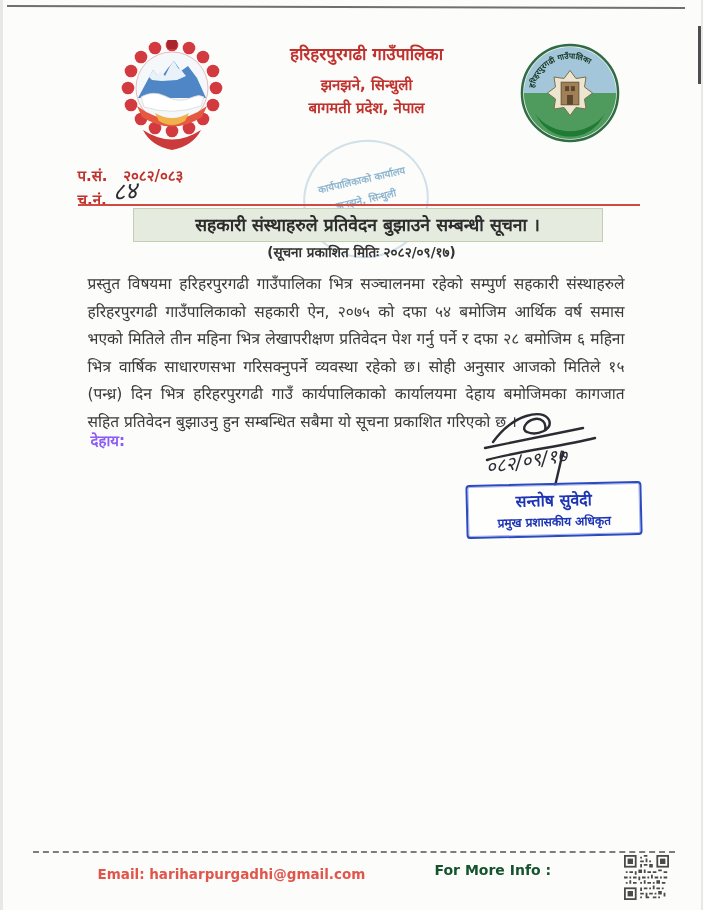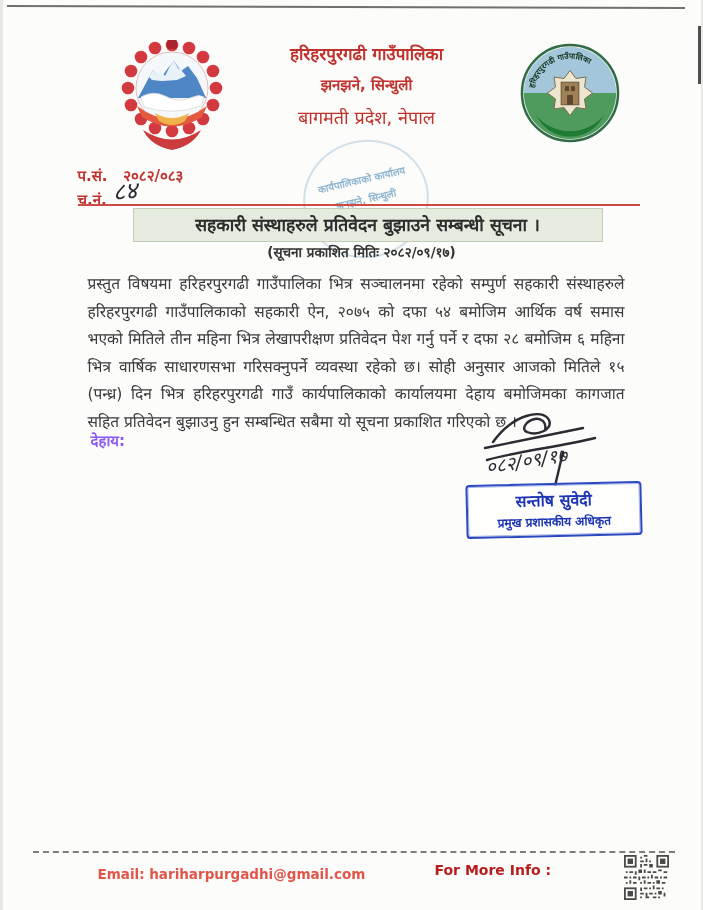--- a/index.html
+++ b/index.html
@@ -12,21 +12,21 @@
   .scan-top { position:absolute; left:4px; top:6px; width:678px; height:2px; background:#4c4c4c; transform:rotate(0.18deg); opacity:.8; }
   .scan-right { position:absolute; right:0; top:26px; width:3px; height:58px; background:#2f2f2f; opacity:.85; }
 
   
   .logo-left  { position:absolute; left:104px; top:40px; width:130px; height:112px; }
   .logo-right { position:absolute; left:516px; top:42px; width:102px; height:102px; }
   .hdr { position:absolute; left:130px; right:100px; top:42px; text-align:center; color:#c0322e; }
   .hdr .l1 { font-size:17px; font-weight:bold; }
   .hdr .l2 { font-size:27px; font-weight:bold; margin-top:3px; letter-spacing:.5px; }
   .hdr .l3 { font-size:15px; font-weight:bold; margin-top:9px; }
-  .hdr .l4 { font-size:18px; font-weight:normal; margin-top:11px; }
+  .hdr .l4 { font-size:15px; font-weight:bold; margin-top:3px; }
 
   
   .faint-stamp { position:absolute; left:298px; top:138px; width:130px; height:122px; transform:rotate(-13deg); }
   .faint-stamp .ring { position:absolute; inset:2px; border:2px solid rgba(80,140,185,.25); border-radius:50%; }
   .faint-stamp .fs-line { position:relative; text-align:center; color:rgba(55,125,175,.55); font-weight:bold; }
   .fs1 { font-size:10px; margin-top:34px; }
   .fs2 { font-size:10px; margin-top:6px; }
   .fs3 { font-size:9px;  margin-top:6px; }
 
   
@@ -53,21 +53,21 @@
     position:absolute; left:463px; top:483px; width:176px; box-sizing:border-box;
     border:2px solid #2b49c0; border-radius:4px; box-shadow:inset 0 0 0 1px rgba(43,73,192,.4);
     background:rgba(255,255,255,.65); text-align:center; padding:4px 4px 5px; transform:rotate(-1.4deg);
   }
   .stamp .nm  { font-size:16px; font-weight:bold; color:#1d34b5; }
   .stamp .ttl { font-size:12px; font-weight:bold; color:#1d34b5; margin-top:2px; }
 
   
   .footline { position:absolute; left:30px; width:642px; top:851px; border-top:2px dashed #7d7d7d; }
   .email { position:absolute; left:95px;  top:866px; font-size:13.5px; font-weight:600; color:#e2554b; }
-  .info  { position:absolute; left:432px; top:862px; font-size:14px;  font-weight:600; color:#b91c1c; }
+  .info  { position:absolute; left:432px; top:862px; font-size:14px;  font-weight:600; color:#14532d; }
   .qr    { position:absolute; left:621px; top:855px; width:45px; height:45px; }
 </style>
 </head>
 <body>
 
 <div class="page">
 
   <div class="scan-top"></div>
   <div class="scan-right"></div>
 

